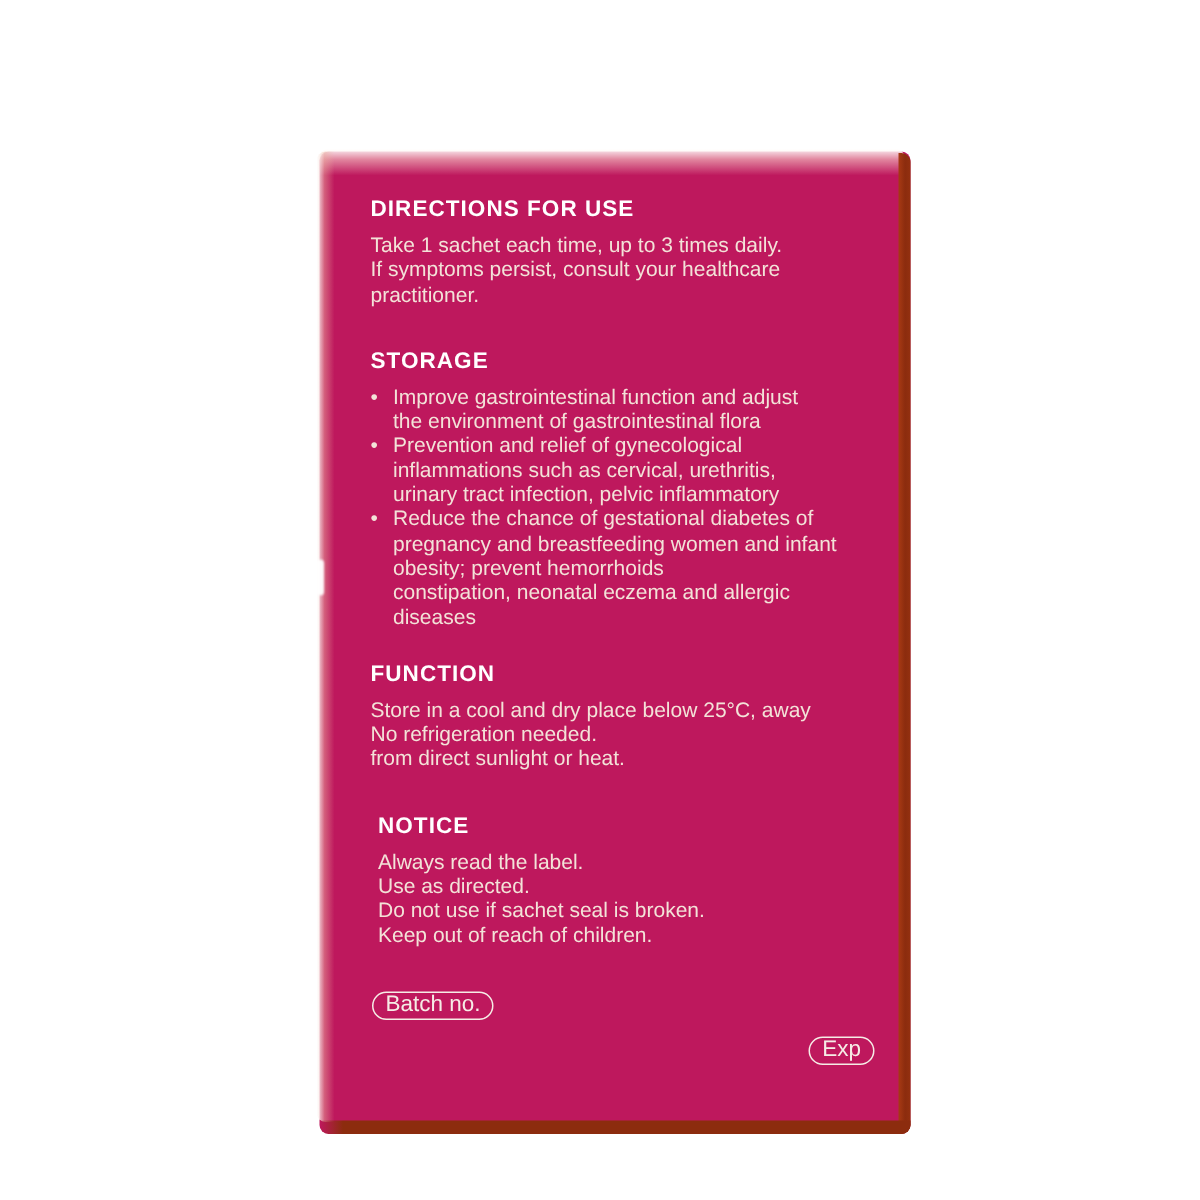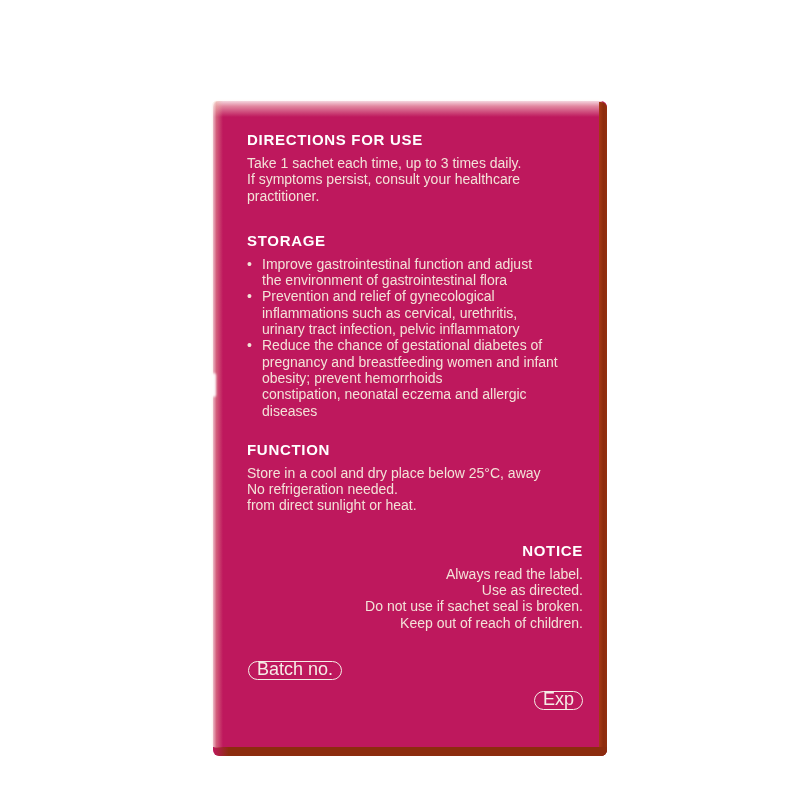--- a/index.html
+++ b/index.html
@@ -108,28 +108,28 @@
     padding-left: 15px;
   }
   .bullet-dot {
     position: absolute;
     left: 0;
     top: 0;
     font-size: 14px;
     line-height: 16.3px;
     color: #f3e2d8;
   }
-  .section-notice { margin-left: 5px; text-align: right; }
+  .section-notice { margin-left: 5px; }
   .section-function { margin-bottom: 22px; }
   .pill {
     display: inline-block;
     border: 1.5px solid #f6ece6;
     border-radius: 999px;
     padding: 0px 8px 2px 8px;
-    font-size: 18px;
+    font-size: 15px;
     line-height: 15px;
     color: #f6ece6;
     margin-left: 1px;
   }
   .pill-row { margin-top: 0; }
   .pill-row + .pill-row { margin-top: 11px; text-align: right; }
   .pills { margin-top: 30px; }
 </style>
 </head>
 <body>

